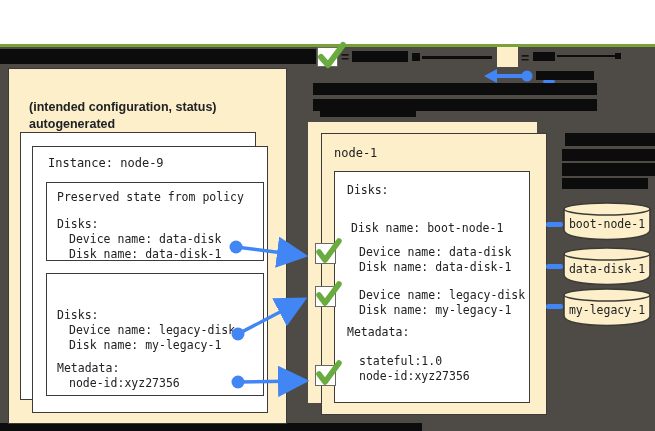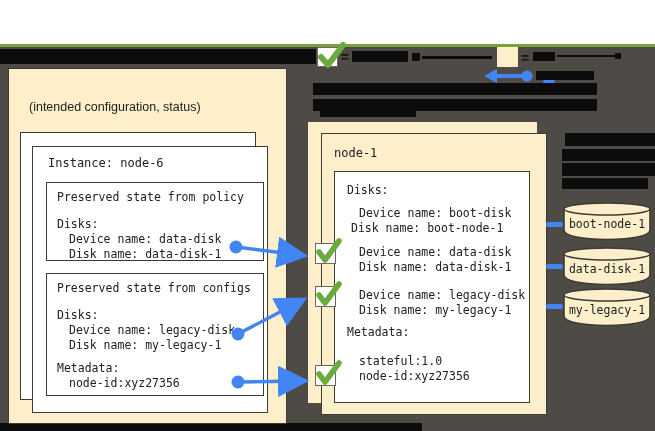--- a/index.html
+++ b/index.html
@@ -10,21 +10,21 @@
   .divider{left:0;top:44px;width:655px;height:3px;background:#79a339;}
   .dark{left:0;top:47px;width:655px;height:384px;background:#4e4b46;}
   .r{position:absolute;background:#0c0c0c;}
   .bluebar{position:absolute;background:#4285f4;border-radius:2px;}
   .eq{position:absolute;color:#141414;font-size:14px;font-weight:bold;line-height:20px;}
   .panel{position:absolute;background:#fcefca;border:1px solid #3c3b37;box-sizing:border-box;}
   .card{position:absolute;background:#ffffff;border:1px solid #3c3b37;box-sizing:border-box;}
   .ibox{position:absolute;background:#ffffff;border:1.5px solid #3c3b37;box-sizing:border-box;}
   .ln{position:absolute;font-family:"DejaVu Sans Mono",monospace;font-size:11.5px;color:#202124;white-space:pre;line-height:14px;}
   .ln .b,.ln.b{font-weight:normal;}
-  .sans{position:absolute;font-size:12.5px;color:#202124;line-height:16px;white-space:nowrap;}
+  .sans{position:absolute;font-size:12.5px;color:#202124;line-height:16px;white-space:nowrap;font-weight:bold;}
   .sans.b{font-weight:bold;}
   .chk{position:absolute;width:21px;height:20px;background:#ffffff;border:1px solid #6b6861;box-sizing:border-box;z-index:6;}
   .chk svg{position:absolute;left:-3px;top:-8px;overflow:visible;}
   .swatch{position:absolute;width:21px;height:20px;background:#fcefca;}
   .cyl{position:absolute;width:90px;height:40px;}
   .cyl .lbl{position:absolute;left:0;top:16px;width:90px;text-align:center;font-family:"DejaVu Sans Mono",monospace;font-size:11.5px;color:#202124;}
   .overlay{position:absolute;left:0;top:0;width:655px;height:431px;pointer-events:none;z-index:5;}
 </style>
 </head>
 <body>
@@ -62,46 +62,45 @@
   <div class="swatch" style="left:497px;top:47px"></div>
   <span class="eq" style="left:521px;top:48px">=</span>
   <svg class="abs" style="left:482px;top:66px" width="54" height="20" viewBox="0 0 54 20">
     <line x1="12" y1="10" x2="44" y2="10" stroke="#4285f4" stroke-width="4"></line>
     <circle cx="45" cy="10" r="5.5" fill="#4285f4"></circle>
     <polygon points="2,10 15,3 15,17" fill="#4285f4"></polygon>
   </svg>
 
   <div class="panel" style="left:8px;top:68px;width:279px;height:356px">
     <div class="sans" style="left:20px;top:30px">(intended configuration, status)</div>
+    <div class="sans b" style="left:20px;top:47px">autogenerated</div>
   </div>
   <div class="card" style="left:20px;top:132px;width:236px;height:268px"></div>
   <div class="card" style="left:32px;top:146px;width:236px;height:267px"></div>
-  <div class="ln" style="left:48px;top:156px;font-size:12px">Instance: node-6</div>
+  <div class="ln" style="left:48px;top:156px;font-size:12px">Instance: node-9</div>
 
   <div class="ibox" style="left:46px;top:182px;width:218px;height:79px"></div>
   <div class="ln b" style="left:57px;top:190px">Preserved state from policy</div>
   <div class="ln" style="left:57px;top:217px">Disks:</div>
   <div class="ln" style="left:69px;top:232px">Device name: data-disk</div>
   <div class="ln" style="left:69px;top:247px"><span>Disk name: </span><span class="b">data-disk-1</span></div>
 
   <div class="ibox" style="left:46px;top:273px;width:218px;height:123px"></div>
-  <div class="ln b" style="left:57px;top:281px">Preserved state from configs</div>
   <div class="ln" style="left:57px;top:308px">Disks:</div>
   <div class="ln" style="left:69px;top:323px">Device name: legacy-disk</div>
   <div class="ln" style="left:69px;top:338px"><span>Disk name: </span><span class="b">my-legacy-1</span></div>
   <div class="ln" style="left:57px;top:361px">Metadata:</div>
   <div class="ln b" style="left:69px;top:376px">node-id:xyz27356</div>
 
   <div class="panel" style="left:308px;top:122px;width:229px;height:281px;border:none"></div>
   <div class="panel" style="left:321px;top:133px;width:226px;height:282px"></div>
   <div class="ln" style="left:334px;top:146px;font-size:12px">node-1</div>
   <div class="ibox" style="left:334px;top:171px;width:196px;height:232px"></div>
 
   <div class="ln" style="left:347px;top:183px">Disks:</div>
-  <div class="ln" style="left:359px;top:206px">Device name: boot-disk</div>
   <div class="ln" style="left:351px;top:221px"><span>Disk name: </span><span>boot-node-1</span></div>
   <div class="ln" style="left:359px;top:245px">Device name: data-disk</div>
   <div class="ln" style="left:359px;top:260px"><span>Disk name: </span><span class="b">data-disk-1</span></div>
   <div class="ln" style="left:359px;top:288px">Device name: legacy-disk</div>
   <div class="ln" style="left:359px;top:303px"><span>Disk name: </span><span class="b">my-legacy-1</span></div>
   <div class="ln" style="left:347px;top:325px">Metadata:</div>
   <div class="ln" style="left:359px;top:354px">stateful:1.0</div>
   <div class="ln b" style="left:359px;top:369px">node-id:xyz27356</div>
 
   <div class="chk" style="left:315px;top:243px;height:21px">

